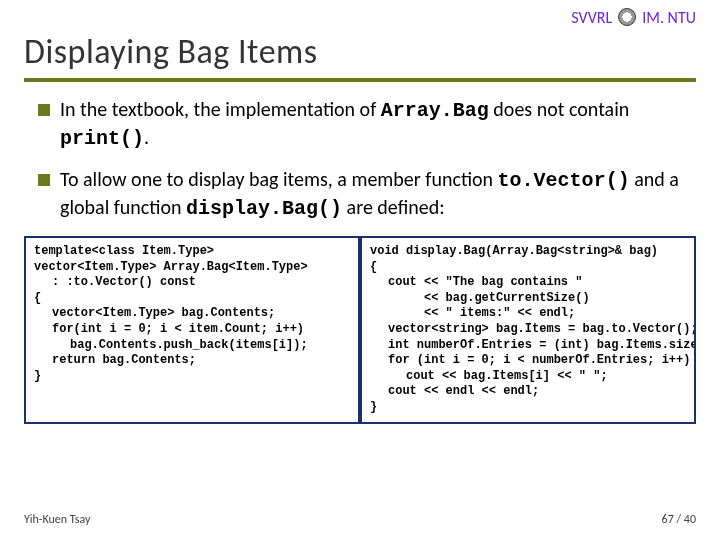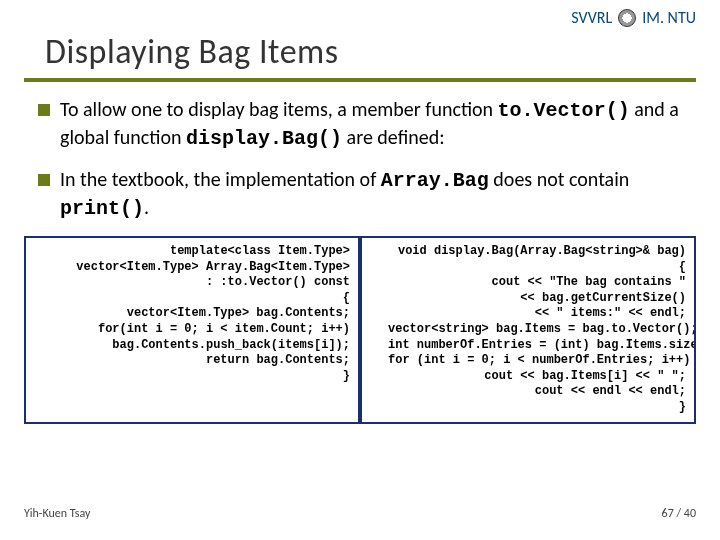--- a/index.html
+++ b/index.html
@@ -1,33 +1,33 @@
 <!DOCTYPE html>
 <html><head>
 <meta charset="utf-8">
 <style>
   * { box-sizing: border-box; margin: 0; padding: 0; }
   html, body { width: 720px; height: 540px; font-family: Calibri, Arial, sans-serif; background: #fff; color: #000; }
   .slide { position: relative; width: 720px; height: 540px; padding: 0 24px; }
   .header-bar { display: flex; justify-content: space-between; align-items: center; padding: 8px 0 0 0; }
-  .header-right { display: flex; align-items: center; font-size: 16px; color: #0c4a6e; }
+  .header-right { display: flex; font-size: 16px; color: #6d28d9; }
   .logo { width: 18px; height: 18px; border-radius: 50%; border: 1px solid #333; margin: 0 6px; position: relative; background: radial-gradient(circle at 50% 50%, #fff 0 40%, #999 41% 100%); }
-  .title { font-size: 34px; font-weight: 400; color: #333; padding: 4px 0 6px 0; letter-spacing: 0.5px; margin-left: 21px; }
+  .title { font-size: 34px; font-weight: 400; color: #333; padding: 4px 0 6px 0; letter-spacing: 0.5px; }
   .title-rule { height: 4px; background: #6b7a1a; margin-bottom: 14px; }
   .bullets { padding-left: 14px; }
   .bullet { display: flex; margin-bottom: 14px; }
   .bmark { width: 12px; height: 12px; background: #6b7a1a; flex: 0 0 12px; margin-top: 8px; margin-right: 10px; }
   .btext { font-size: 20px; line-height: 1.35; }
   .code { font-family: "Courier New", monospace; font-weight: bold; }
-  .codeboxes { display: flex; margin-top: 4px; text-align: right; }
+  .codeboxes { display: flex; margin-top: 4px; }
   .codebox { flex: 1; border: 2px solid #1b2f6b; background: #fff; padding: 6px 8px; font-family: "Courier New", monospace; font-size: 12px; line-height: 1.3; font-weight: bold; white-space: pre; overflow: hidden; }
   .codebox .ind1 { padding-left: 18px; }
   .codebox .ind2 { padding-left: 36px; }
   .codebox .ind3 { padding-left: 54px; }
-  .footer { position: absolute; bottom: 20px; left: 24px; right: 24px; display: flex; justify-content: space-between; font-size: 12px; color: #444; }
+  .footer { position: absolute; bottom: 14px; left: 24px; right: 24px; display: flex; justify-content: space-between; font-size: 12px; color: #444; }
 </style>
 </head>
 <body>
 
 <div class="slide">
 
   <div class="header-bar">
     <div></div>
     <div class="header-right">
       <span>SVVRL</span>
@@ -36,27 +36,27 @@
     </div>
   </div>
 
   <div class="title">Displaying Bag Items</div>
   <div class="title-rule"></div>
 
   <div class="bullets">
     <div class="bullet">
       <div class="bmark"></div>
       <div class="btext">
-        <span>To allow one to display bag items, a member function </span><span class="code">to.Vector()</span><span> and a global function </span><span class="code">display.Bag()</span><span> are defined:</span>
+        <span>In the textbook, the implementation of </span><span class="code">Array.Bag</span><span> does not contain </span><span class="code">print()</span><span>.</span>
       </div>
     </div>
     <div class="bullet">
       <div class="bmark"></div>
       <div class="btext">
-        <span>In the textbook, the implementation of </span><span class="code">Array.Bag</span><span> does not contain </span><span class="code">print()</span><span>.</span>
+        <span>To allow one to display bag items, a member function </span><span class="code">to.Vector()</span><span> and a global function </span><span class="code">display.Bag()</span><span> are defined:</span>
       </div>
     </div>
   </div>
 
   <div class="codeboxes">
     <div class="codebox" id="code-left"><div>template&lt;class Item.Type&gt;</div><div>vector&lt;Item.Type&gt; Array.Bag&lt;Item.Type&gt;</div><div class="ind1">: :to.Vector() const</div><div>{</div><div class="ind1">vector&lt;Item.Type&gt; bag.Contents;</div><div class="ind1">for(int i = 0; i &lt; item.Count; i++)</div><div class="ind2">bag.Contents.push_back(items[i]);</div><div class="ind1">return bag.Contents;</div><div>}</div></div>
     <div class="codebox" id="code-right"><div>void display.Bag(Array.Bag&lt;string&gt;&amp; bag)</div><div>{</div><div class="ind1">cout &lt;&lt; "The bag contains "</div><div class="ind3">&lt;&lt; bag.getCurrentSize()</div><div class="ind3">&lt;&lt; " items:" &lt;&lt; endl;</div><div class="ind1">vector&lt;string&gt; bag.Items = bag.to.Vector();</div><div class="ind1">int numberOf.Entries = (int) bag.Items.size();</div><div class="ind1">for (int i = 0; i &lt; numberOf.Entries; i++)</div><div class="ind2">cout &lt;&lt; bag.Items[i] &lt;&lt; " ";</div><div class="ind1">cout &lt;&lt; endl &lt;&lt; endl;</div><div>}</div></div>
   </div>
 
   <div class="footer">

